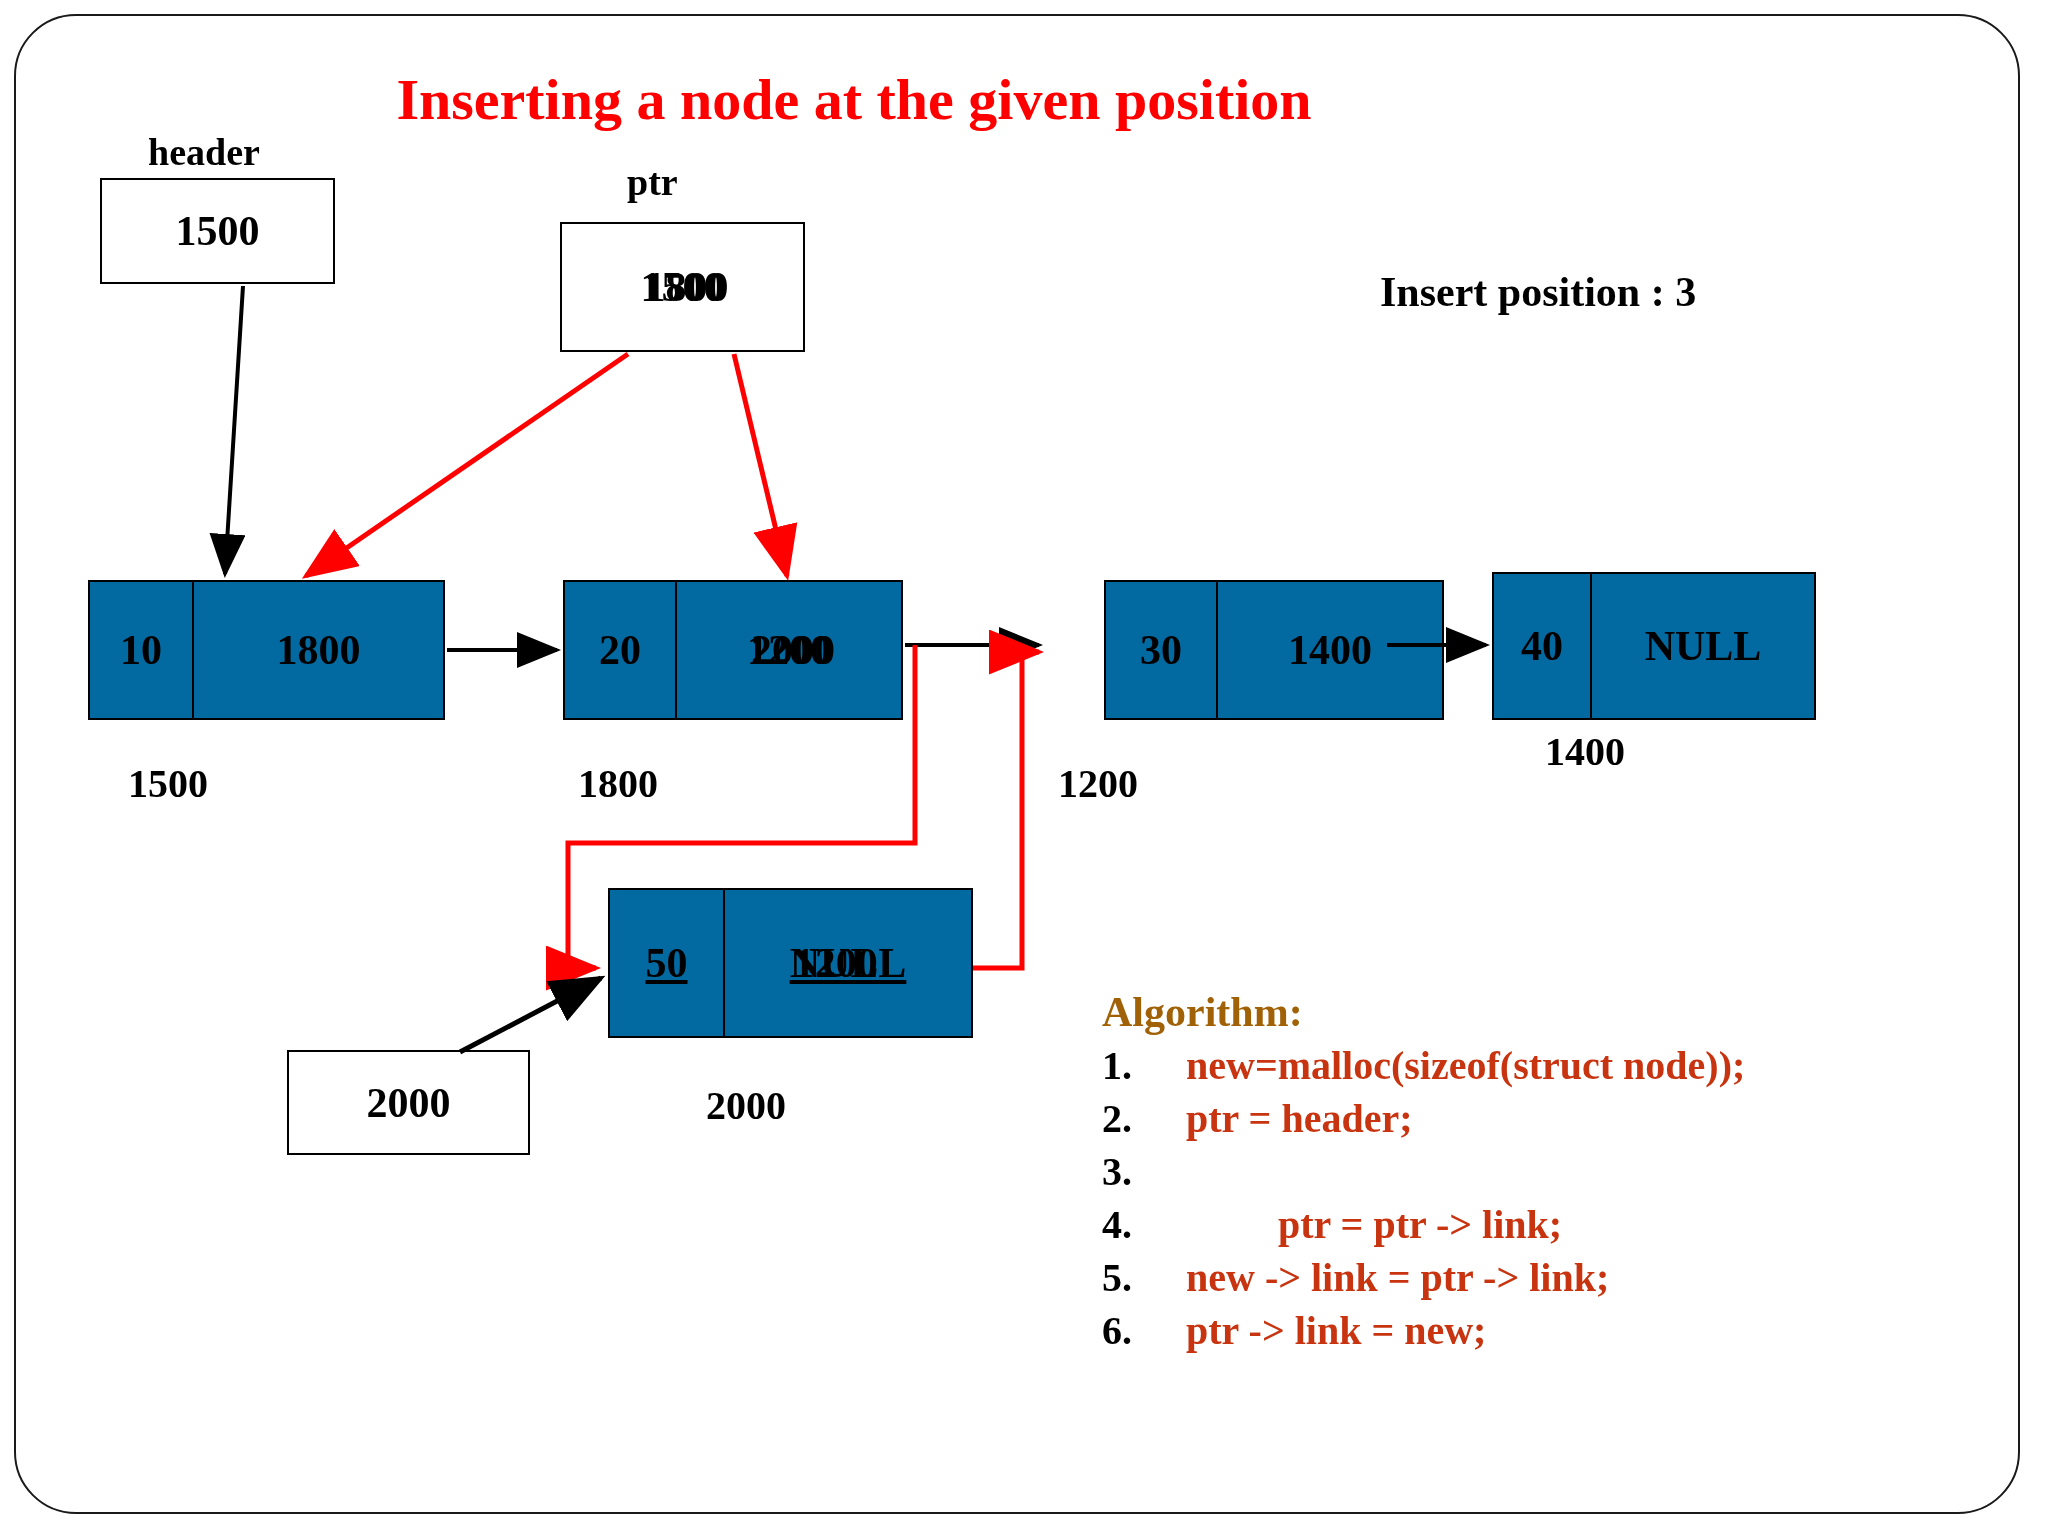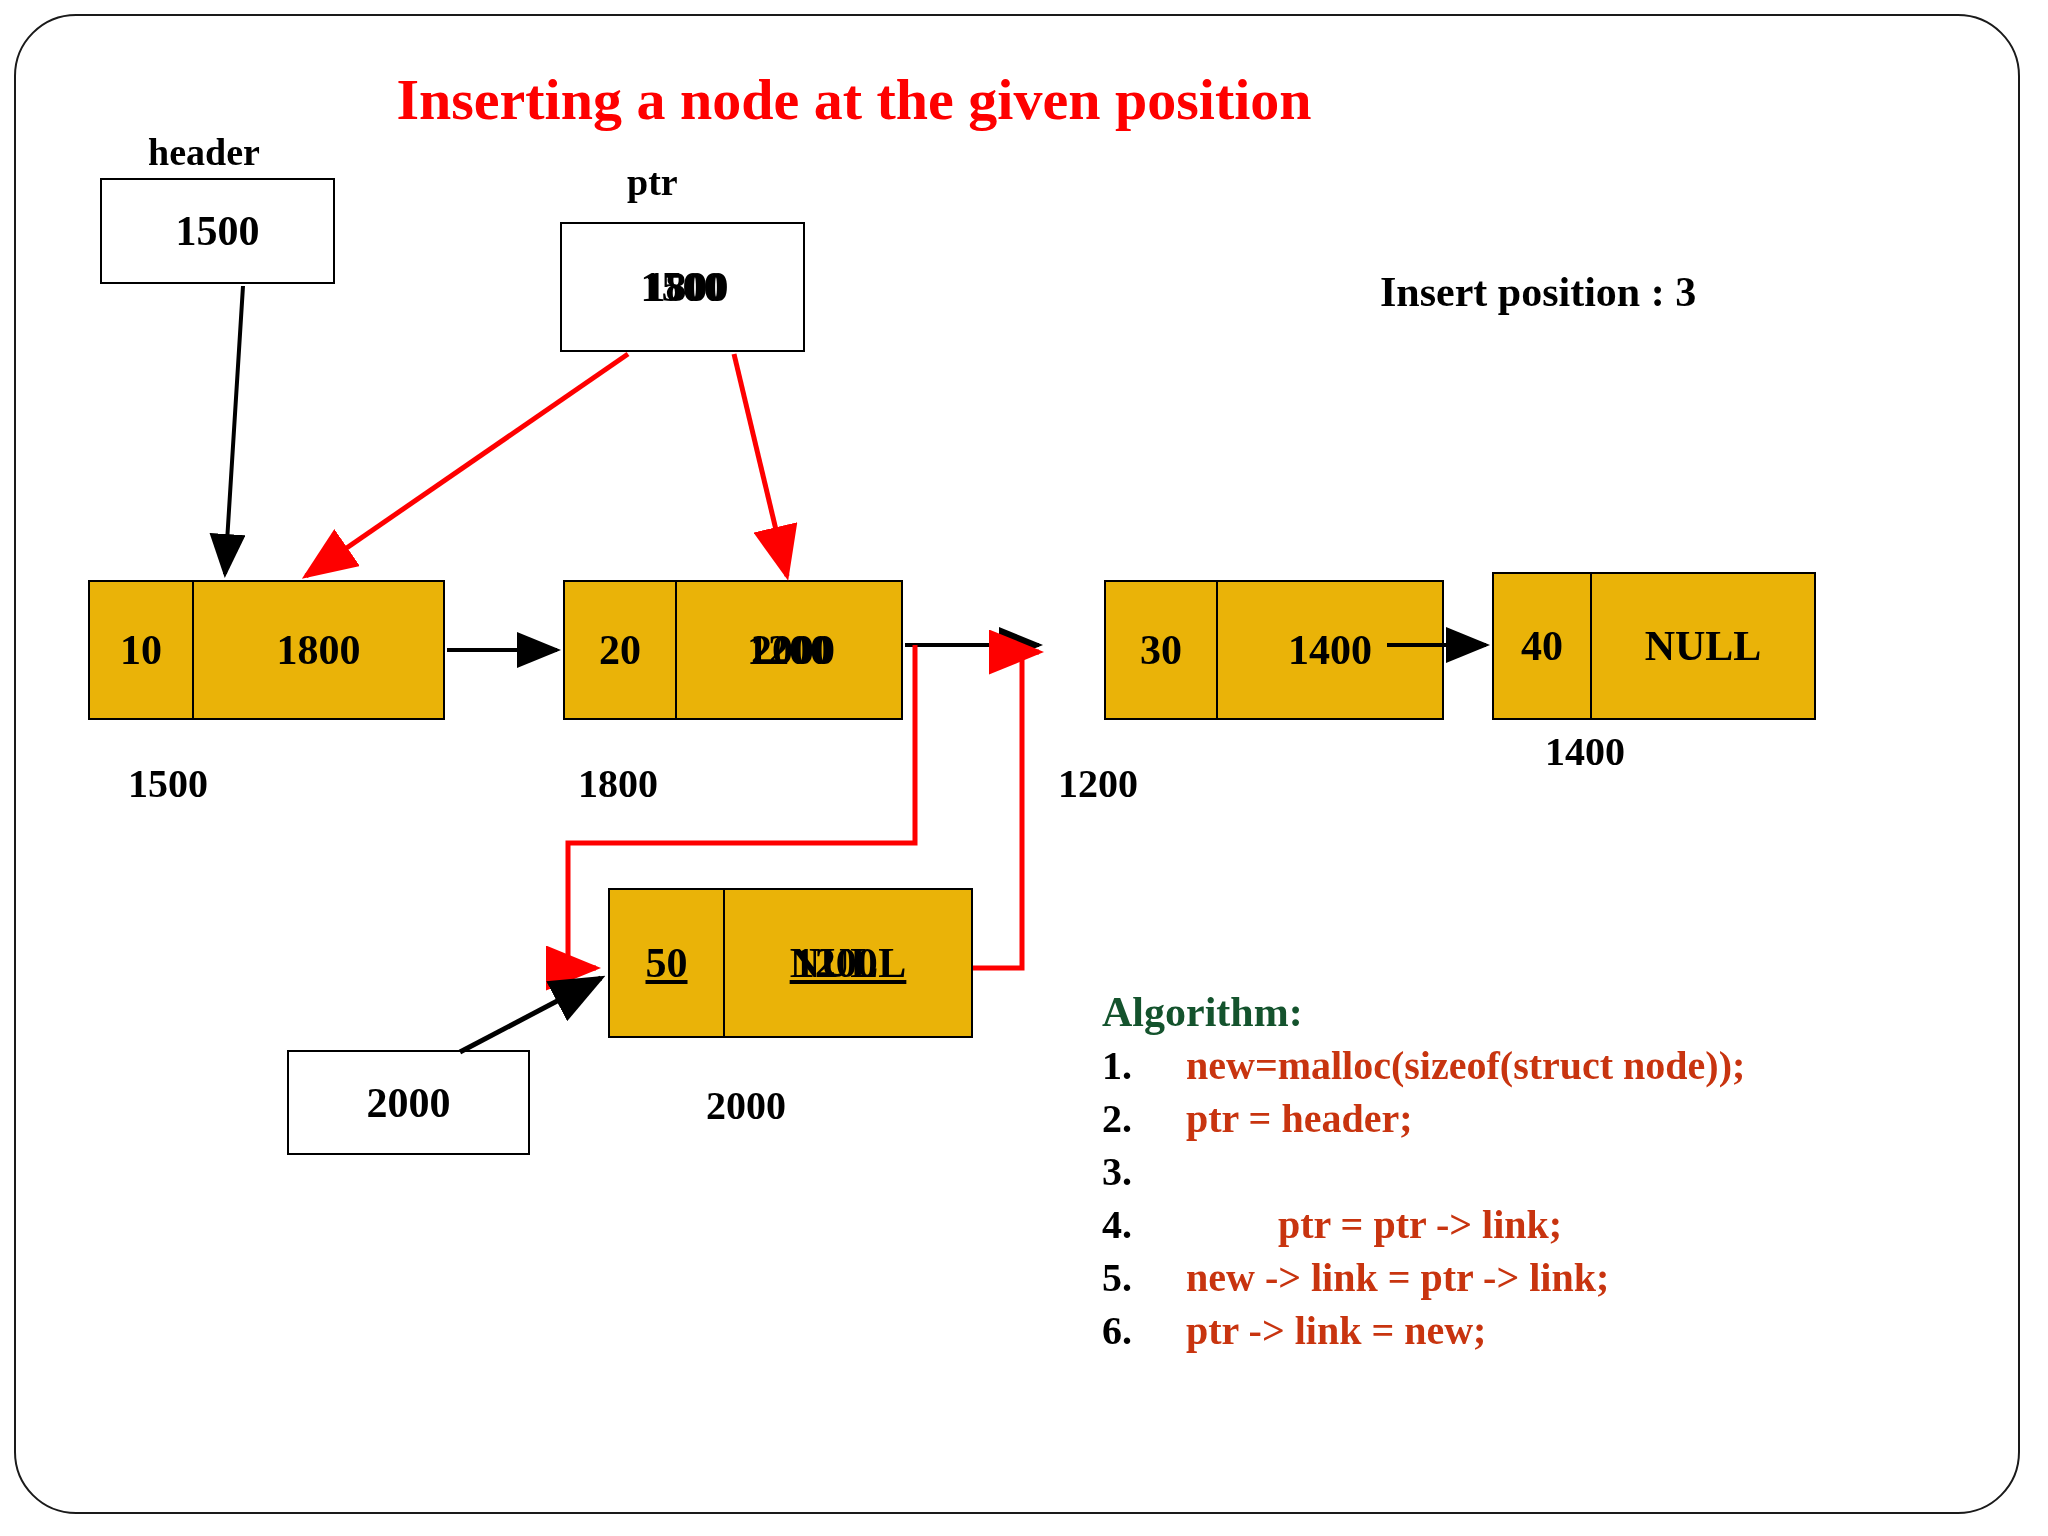--- a/index.html
+++ b/index.html
@@ -75,21 +75,21 @@
   .overlap .layerB {
     position: absolute;
     left: 4px;
     top: 0;
     z-index: 2;
   }
   .node {
     position: absolute;
     border: 2.5px solid #000000;
     box-sizing: border-box;
-    background: #eab308;
+    background: #0369a1;
     display: flex;
     align-items: stretch;
   }
   .node .data-cell {
     border-right: 2.5px solid #000000;
     box-sizing: border-box;
     display: flex;
     align-items: center;
     justify-content: center;
     font-size: 42px;
@@ -123,21 +123,21 @@
     white-space: nowrap;
   }
   #algorithm {
     position: absolute;
     left: 1102px;
     top: 988px;
   }
   #algo-heading {
     font-size: 42px;
     font-weight: bold;
-    color: #14532d;
+    color: #a16207;
     margin-bottom: 4px;
     white-space: nowrap;
   }
   .algo-row {
     display: flex;
     align-items: baseline;
     margin-top: 6px;
     white-space: nowrap;
   }
   .algo-num {

